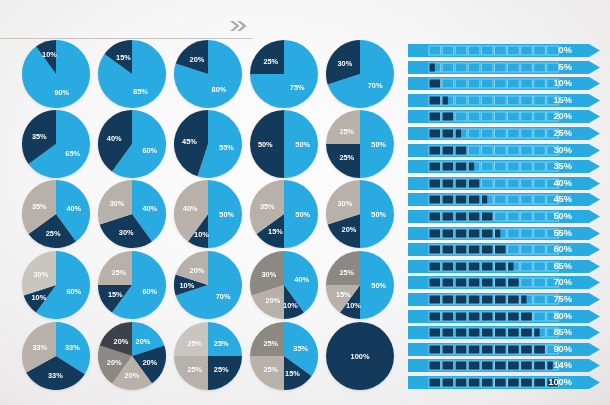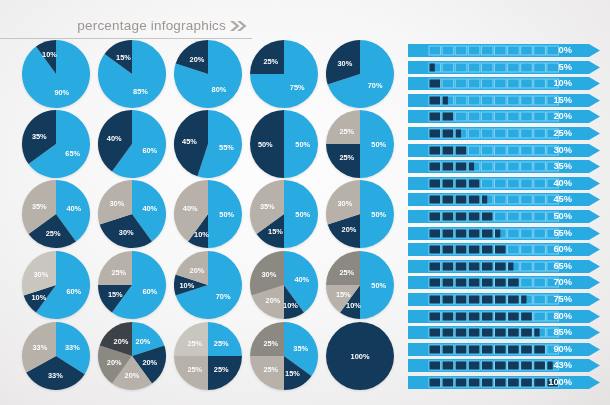--- a/index.html
+++ b/index.html
@@ -46,21 +46,20 @@
     font-size:9.3px;font-weight:bold;color:#ffffff;
     font-family:"Liberation Sans",sans-serif;
   }
 </style>
 </head>
 <body>
 
 <div id="stage">
 
   <div class="header">
-    <div class="header-title">percentage infographics</div>
     <div class="header-chev">
       <svg viewBox="0 0 20 14" width="20" height="14">
         <path d="M2,2 L8,7 L2,12 L5.5,12 L11.5,7 L5.5,2 Z" fill="#b0a8a3"></path>
         <path d="M9,2 L15,7 L9,12 L12.5,12 L18.5,7 L12.5,2 Z" fill="#b0a8a3"></path>
       </svg>
     </div>
     <div class="header-rule"></div>
   </div>
 
   <div class="pies" id="pies">
@@ -778,21 +777,21 @@
           <rect x="87" y="2.5" width="10.6" height="8" fill="#13395B"></rect>
           <rect x="99.6" y="2" width="11.6" height="9" fill="none" stroke="#7FD2F3" stroke-width="1"></rect>
           <rect x="100.1" y="2.5" width="10.6" height="8" fill="#13395B"></rect>
           <rect x="112.7" y="2" width="11.6" height="9" fill="none" stroke="#7FD2F3" stroke-width="1"></rect>
           <rect x="113.2" y="2.5" width="10.6" height="8" fill="#13395B"></rect>
           <rect x="125.8" y="2" width="11.6" height="9" fill="none" stroke="#7FD2F3" stroke-width="1"></rect>
           <rect x="126.3" y="2.5" width="10.6" height="8" fill="#13395B"></rect>
           <rect x="138.89999999999998" y="2" width="11.6" height="9" fill="none" stroke="#7FD2F3" stroke-width="1"></rect>
           <rect x="139.39999999999998" y="2.5" width="5.3" height="8" fill="#13395B"></rect>
         </svg>
-        <div class="bar-label">43%</div>
+        <div class="bar-label">14%</div>
       </div>
       <div class="bar-row" style="top: 332px;">
         <svg class="bar-arrow" viewBox="0 0 192 13" width="192" height="13">
           <path d="M0,0 L181,0 L192,6.5 L181,13 L0,13 Z" fill="#29ABE2"></path>
           <rect x="21" y="2" width="11.6" height="9" fill="none" stroke="#7FD2F3" stroke-width="1"></rect>
           <rect x="21.5" y="2.5" width="10.6" height="8" fill="#13395B"></rect>
           <rect x="34.1" y="2" width="11.6" height="9" fill="none" stroke="#7FD2F3" stroke-width="1"></rect>
           <rect x="34.6" y="2.5" width="10.6" height="8" fill="#13395B"></rect>
           <rect x="47.2" y="2" width="11.6" height="9" fill="none" stroke="#7FD2F3" stroke-width="1"></rect>
           <rect x="47.7" y="2.5" width="10.6" height="8" fill="#13395B"></rect>

